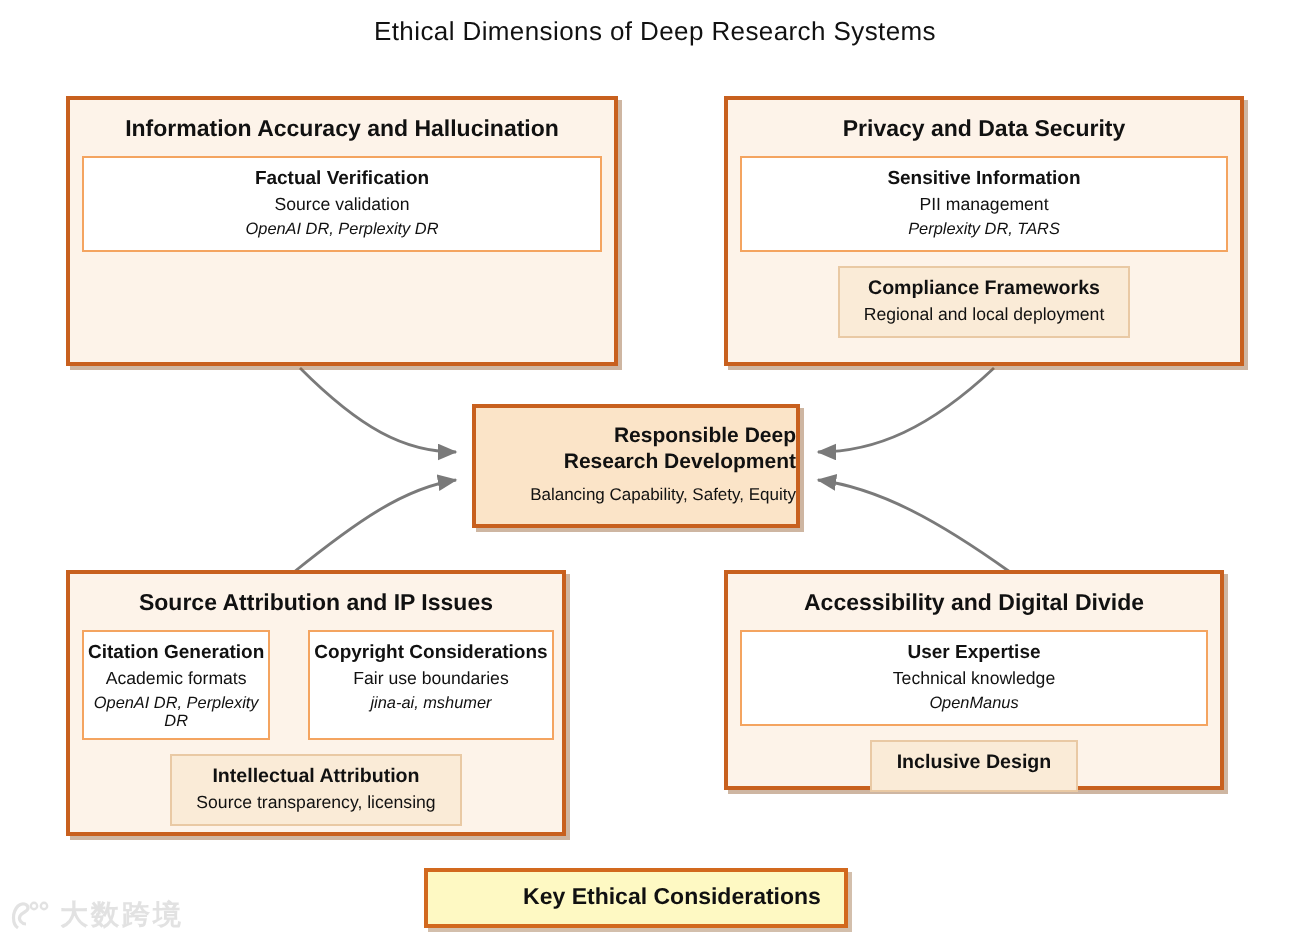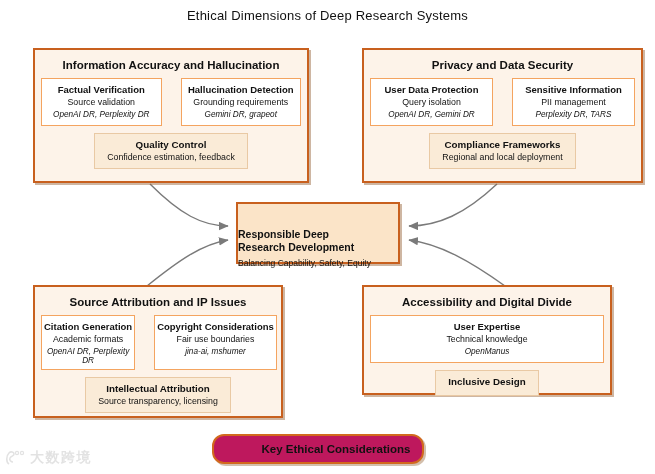--- a/index.html
+++ b/index.html
@@ -10,21 +10,21 @@
   .diagram-title {
     position:absolute; top:8px; left:0; width:100%;
     text-align:center; font-weight:normal; font-size:13px; letter-spacing:.2px;
   }
   .quad {
     position:absolute; box-sizing:border-box;
     background:#FDF3E9; border:2px solid #C8601E;
     box-shadow:2px 2px 0 rgba(146,94,48,.45);
   }
   .q0 { left:33px;  top:48px;  width:276px; height:135px; }
-  .q1 { left:362px; top:48px;  width:281px; height:135px; }
+  .q1 { left:362px; top:48px;  width:260px; height:135px; }
   .q2 { left:33px;  top:285px; width:250px; height:133px; }
   .q3 { left:362px; top:285px; width:250px; height:110px; }
   .quad-heading { text-align:center; font-weight:bold; font-size:11.5px; margin-top:9px; }
   .sub-row { display:flex; gap:19px; margin:7px 6px 0 6px; }
   .sub-box {
     flex:1; box-sizing:border-box; background:#ffffff; border:1px solid #F4A460;
     text-align:center; padding:5px 2px 4px 2px; min-height:48px;
   }
   .sub-title { font-weight:bold; font-size:9.5px; margin-bottom:2px; white-space:nowrap; }
   .sub-desc  { font-size:8.8px; margin-bottom:3px; }
@@ -32,27 +32,27 @@
   .wide-box {
     display:table; margin:7px auto 0 auto; background:#FAEBD7; border:1px solid #E9C9A4;
     text-align:center; padding:5px 12px 6px 12px;
   }
   .wide-title { font-weight:bold; font-size:9.8px; margin-bottom:2px; white-space:nowrap; }
   .wide-desc  { font-size:8.8px; white-space:nowrap; }
   .center-node {
     position:absolute; left:236px; top:202px; width:164px; height:62px;
     box-sizing:border-box; background:#FBE4C8; border:2px solid #C8601E;
     box-shadow:2px 2px 0 rgba(146,94,48,.45);
-    text-align:left; padding-top:24px;
+    text-align:right; padding-top:8px;
   }
   .center-line { font-weight:bold; font-size:10.5px; line-height:13px; }
   .center-sub  { font-size:8.5px; margin-top:4px; }
   .key-box {
     position:absolute; left:212px; top:434px; width:212px; height:30px;
-    box-sizing:border-box; background:#be185d; border:2px solid #D2691E; border-radius:12px;
+    box-sizing:border-box; background:#fef9c3; border:2px solid #D2691E; border-radius:0;
     box-shadow:2px 2px 0 rgba(146,94,48,.4);
     text-align:center; font-weight:bold; font-size:11.5px; line-height:26px;padding-left:36px;
   }
   .arrows { position:absolute; left:0; top:0; width:655px; height:474px; pointer-events:none; }
   .watermark {
     position:absolute; left:5px; top:449px; display:flex; align-items:center; gap:3px;
     color:#DEDEDE; font-weight:bold; font-size:14px; letter-spacing:1.5px; opacity:.85;
     user-select:none;
   }
 </style>
@@ -76,40 +76,26 @@
   </svg>
 
   <div class="quad q0">
     <div class="quad-heading">Information Accuracy and Hallucination</div>
     <div class="sub-row">
       <div class="sub-box">
         <div class="sub-title">Factual Verification</div>
         <div class="sub-desc">Source validation</div>
         <div class="sub-sys">OpenAI DR, Perplexity DR</div>
       </div>
-      <div class="sub-box">
-        <div class="sub-title">Hallucination Detection</div>
-        <div class="sub-desc">Grounding requirements</div>
-        <div class="sub-sys">Gemini DR, grapeot</div>
-      </div>
-    </div>
-    <div class="wide-box">
-      <div class="wide-title">Quality Control</div>
-      <div class="wide-desc">Confidence estimation, feedback</div>
     </div>
   </div>
 
   <div class="quad q1">
     <div class="quad-heading">Privacy and Data Security</div>
     <div class="sub-row">
-      <div class="sub-box">
-        <div class="sub-title">User Data Protection</div>
-        <div class="sub-desc">Query isolation</div>
-        <div class="sub-sys">OpenAI DR, Gemini DR</div>
-      </div>
       <div class="sub-box">
         <div class="sub-title">Sensitive Information</div>
         <div class="sub-desc">PII management</div>
         <div class="sub-sys">Perplexity DR, TARS</div>
       </div>
     </div>
     <div class="wide-box">
       <div class="wide-title">Compliance Frameworks</div>
       <div class="wide-desc">Regional and local deployment</div>
     </div>

